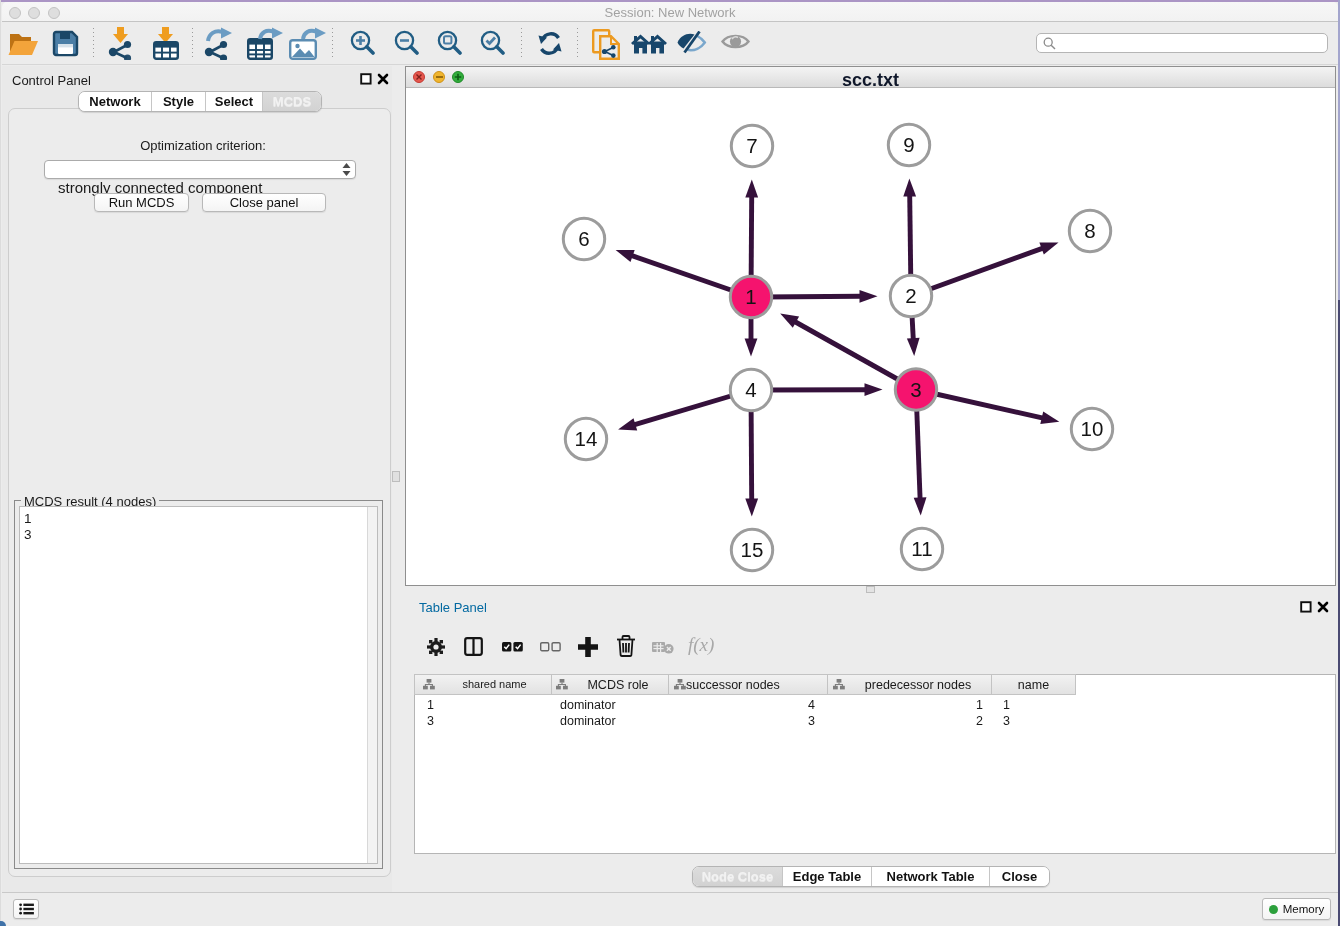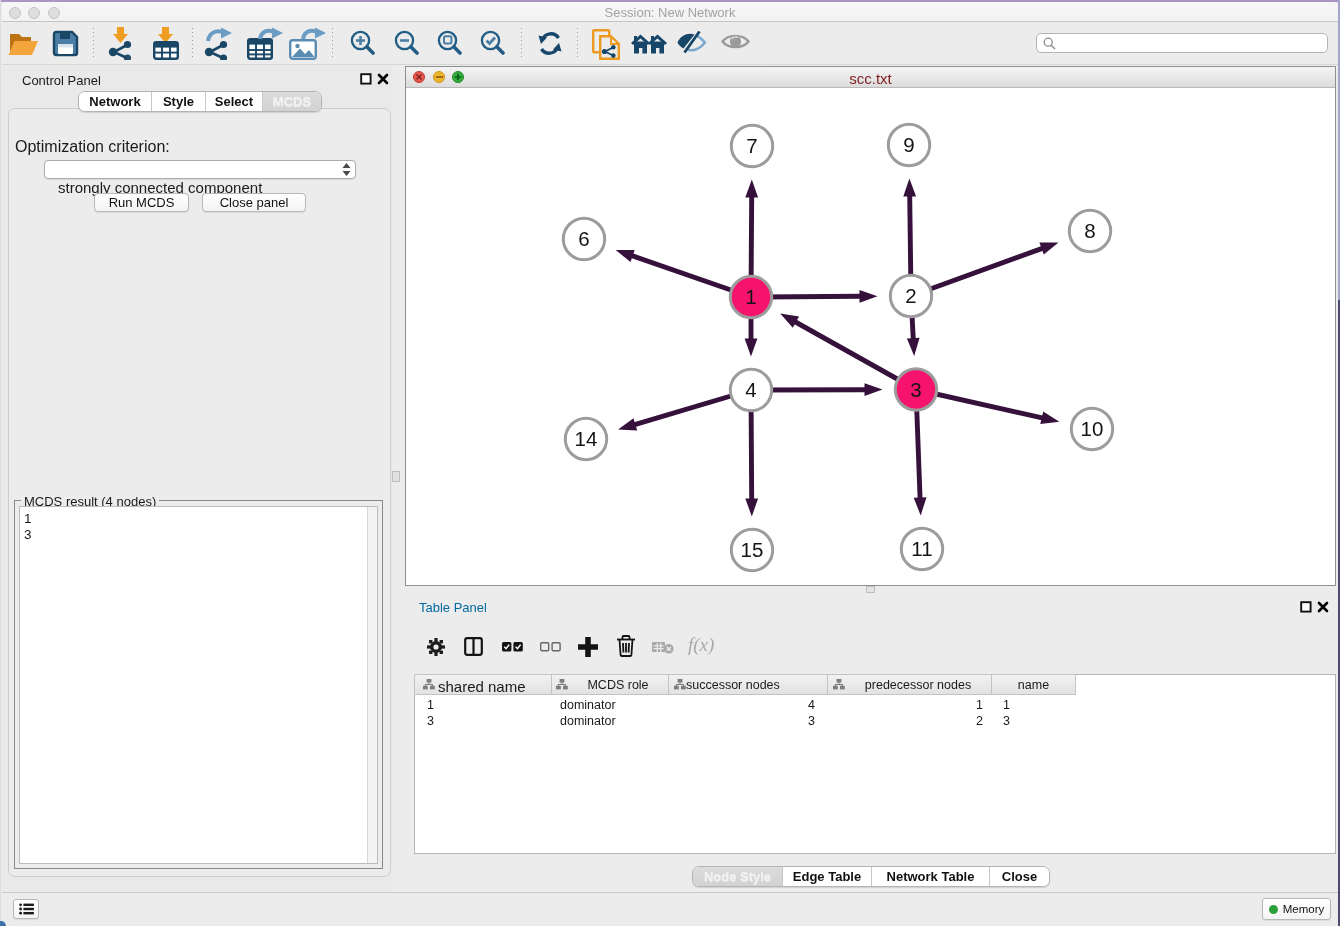--- a/index.html
+++ b/index.html
@@ -169,59 +169,59 @@
 <path d="M11 7 A4.5 4.5 0 0 1 17 5.5" stroke="#d9d9d9" stroke-width="1.6" fill="none"></path>
 </svg>
 
 <div class="abs" style="left:1036px;top:33px;width:292px;height:20px;background:#fff;border:1px solid #b5b5b5;border-radius:5px"></div>
 <svg class="abs" style="left:1043px;top:37px" width="13" height="13" viewBox="0 0 13 13">
 <circle cx="5.2" cy="5.2" r="4" fill="none" stroke="#8a8a8a" stroke-width="1.3"></circle>
 <line x1="8.2" y1="8.2" x2="12" y2="12" stroke="#8a8a8a" stroke-width="1.4"></line>
 </svg>
 
 <div class="abs" style="left:2px;top:66px;width:390px;height:826px;background:#e9e9e9"></div>
-<div class="abs" style="left:22px;top:73px;font-size:13px;color:#1a1a1a">Control Panel</div>
+<div class="abs" style="left:12px;top:73px;font-size:13px;color:#1a1a1a">Control Panel</div>
 <svg class="abs" style="left:360px;top:73px" width="12" height="12" viewBox="0 0 12 12">
     <rect x="1.2" y="1.2" width="9.4" height="9.4" fill="#fff" stroke="#111" stroke-width="1.9"></rect>
   </svg>
 <svg class="abs" style="left:377px;top:73px" width="12" height="12" viewBox="0 0 12 12">
     <path d="M2 2 L10 10 M10 2 L2 10" stroke="#000" stroke-width="2.6" stroke-linecap="round"></path>
   </svg>
 
 <div class="abs" style="left:8px;top:108px;width:383px;height:769px;background:#ececec;border:1px solid #cdcdcd;border-radius:7px"></div>
 
 <div class="tabgrp" style="left:78px;top:91px">
 <div class="tab" style="width:73px">Network</div>
 <div class="tab" style="width:54px">Style</div>
 <div class="tab" style="width:57px">Select</div>
 <div class="tab sel" style="width:58px">MCDS</div>
 </div>
-<div class="abs" style="left:15px;top:138px;width:398px;font-size:16px">Optimization criterion:</div>
+<div class="abs" style="left:4px;top:138px;width:398px;text-align:center;font-size:13px">Optimization criterion:</div>
 
 <div class="abs" style="left:44px;top:160px;width:312px;height:19px;background:#fff;border:1px solid #ababab;border-radius:4px;box-shadow:0 1px 1px rgba(0,0,0,.08)"></div>
 <div class="abs" style="left:58px;top:179px;font-size:15px">strongly connected component</div>
 <svg class="abs" style="left:341px;top:162px" width="11" height="15" viewBox="0 0 11 15">
 <path d="M5.5 1 L9.5 6 H1.5 Z" fill="#4a4a4a"></path>
     <path d="M5.5 14 L9.5 9 H1.5 Z" fill="#4a4a4a"></path>
 </svg>
 
 <div class="btn" style="left:94px;top:193px;width:95px;height:19px">Run MCDS</div>
-<div class="btn" style="left:202px;top:193px;width:104px;height:19px">Close panel</div>
+<div class="btn" style="left:202px;top:193px;width:124px;height:19px">Close panel</div>
 
 <div class="abs" style="left:14px;top:500px;width:369px;height:369px;border:1px solid #8a8a8a"></div>
 <div class="abs" style="left:21px;top:494px;background:#ececec;padding:0 3px;font-size:13px">MCDS result (4 nodes)</div>
 <div class="abs" style="left:19px;top:506px;width:359px;height:358px;background:#fff;border:1px solid #bcbcbc"></div>
 <div class="abs" style="left:367px;top:507px;width:10px;height:356px;background:#f3f3f3;border-left:1px solid #d8d8d8"></div>
 <div class="abs" style="left:24px;top:511px;font-size:13.5px;line-height:16px">1<br>3</div>
 
 <div class="abs" style="left:392px;top:471px;width:8px;height:11px;background:#e0e0e0;border:1px solid #bdbdbd"></div>
 
 <div class="abs" style="left:405px;top:66px;width:931px;height:520px;border:1px solid #8f8f8f;background:#fff"></div>
 <div class="abs" style="left:406px;top:67px;width:929px;height:21px;background:linear-gradient(#f4f4f4,#dcdcdc);border-bottom:1px solid #b9b9b9"></div>
-<div class="abs" style="left:406px;top:70px;width:929px;text-align:center;font-size:15px;font-weight:normal;color:#7f1d1d">scc.txt</div>
+<div class="abs" style="left:406px;top:70px;width:929px;text-align:center;font-size:18px;font-weight:bold;color:#0f172a">scc.txt</div>
 <div class="abs" style="left:413px;top:71px;width:12px;height:12px;border-radius:50%;background:#e6574e;border:1px solid #c23b34"></div>
 <svg class="abs" style="left:413px;top:71px" width="12" height="12" viewBox="0 0 12 12">
     <path d="M3.5 3.5 L8.5 8.5 M8.5 3.5 L3.5 8.5" stroke="#7e201c" stroke-width="1.4"></path>
   </svg>
 <div class="abs" style="left:433px;top:71px;width:12px;height:12px;border-radius:50%;background:#f0b52e;border:1px solid #cf9218"></div>
 <div class="abs" style="left:436px;top:76px;width:7px;height:2px;background:#9a6d0e"></div>
 <div class="abs" style="left:452px;top:71px;width:12px;height:12px;border-radius:50%;background:#32ad3c;border:1px solid #1f8a28"></div>
 <svg class="abs" style="left:452px;top:71px" width="12" height="12" viewBox="0 0 12 12">
     <path d="M6 2.8 V9.2 M2.8 6 H9.2" stroke="#0d5d14" stroke-width="1.6"></path>
   </svg>
@@ -351,21 +351,21 @@
 <div class="abs" style="left:414px;top:674px;width:922px;height:180px;background:#fff;border:1px solid #b5b5b5"></div>
 <div class="abs" style="left:414px;top:674px;width:662px;height:21px;background:linear-gradient(#f2f2f2,#e2e2e2);border:1px solid #c3c3c3"></div>
 <svg class="abs" style="left:423px;top:679px" width="12" height="11" viewBox="0 0 12 11">
     <g fill="#7d7d7d">
       <rect x="3.6" y="0" width="4.8" height="3.6"></rect>
       <rect x="0" y="6.8" width="4.8" height="3.6"></rect>
       <rect x="7" y="6.8" width="4.8" height="3.6"></rect>
     </g>
     <path d="M6 3.5 V5.5 M2.4 6.9 V5.5 H9.4 V6.9" stroke="#7d7d7d" stroke-width="1.1" fill="none"></path>
   </svg>
-<div class="abs" style="left:438px;top:678px;width:113px;font-size:15px">shared name</div>
+<div class="abs" style="left:438px;top:678px;width:113px;text-align:center;font-size:11px">shared name</div>
 <div class="abs" style="left:551px;top:675px;width:1px;height:19px;background:#c3c3c3"></div>
 <svg class="abs" style="left:556px;top:679px" width="12" height="11" viewBox="0 0 12 11">
     <g fill="#7d7d7d">
       <rect x="3.6" y="0" width="4.8" height="3.6"></rect>
       <rect x="0" y="6.8" width="4.8" height="3.6"></rect>
       <rect x="7" y="6.8" width="4.8" height="3.6"></rect>
     </g>
     <path d="M6 3.5 V5.5 M2.4 6.9 V5.5 H9.4 V6.9" stroke="#7d7d7d" stroke-width="1.1" fill="none"></path>
   </svg>
 <div class="abs" style="left:568px;top:678px;width:100px;text-align:center;font-size:12.5px">MCDS role</div>
@@ -397,21 +397,21 @@
 <div class="abs" style="left:668px;top:698px;width:147px;text-align:right;font-size:12.5px">4</div>
 <div class="abs" style="left:827px;top:698px;width:156px;text-align:right;font-size:12.5px">1</div>
 <div class="abs" style="left:1003px;top:698px;font-size:12.5px">1</div>
 <div class="abs" style="left:427px;top:714px;font-size:12.5px">3</div>
 <div class="abs" style="left:560px;top:714px;font-size:12.5px">dominator</div>
 <div class="abs" style="left:668px;top:714px;width:147px;text-align:right;font-size:12.5px">3</div>
 <div class="abs" style="left:827px;top:714px;width:156px;text-align:right;font-size:12.5px">2</div>
 <div class="abs" style="left:1003px;top:714px;font-size:12.5px">3</div>
 
 <div class="tabgrp" style="left:692px;top:866px">
-<div class="tab sel" style="width:90px">Node Style</div>
+<div class="tab sel" style="width:90px">Node Close</div>
 <div class="tab" style="width:89px">Edge Table</div>
 <div class="tab" style="width:118px">Network Table</div>
 <div class="tab" style="width:59px">Close</div>
 </div>
 
 <div class="abs" style="left:2px;top:892px;width:1336px;height:34px;background:#ececec;border-top:1px solid #c9c9c9"></div>
 <div class="btn" style="left:13px;top:899px;width:26px;height:20px;border-radius:3px">
 <svg width="15" height="12" viewBox="0 0 15 12">
       <g fill="#1a1a1a">
         <circle cx="1.6" cy="1.8" r="1.4"></circle>

